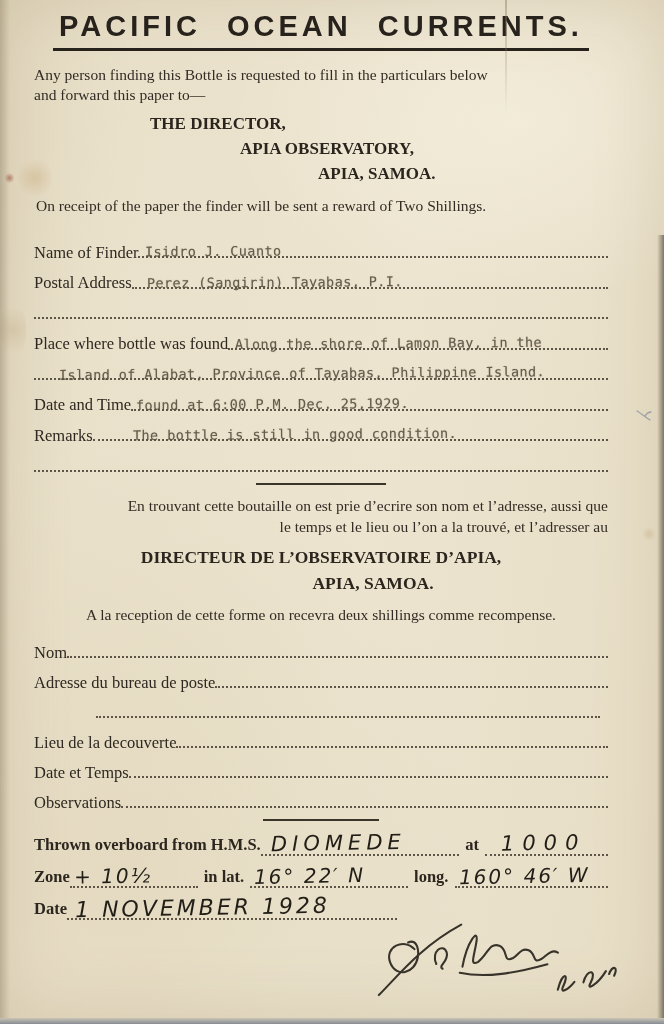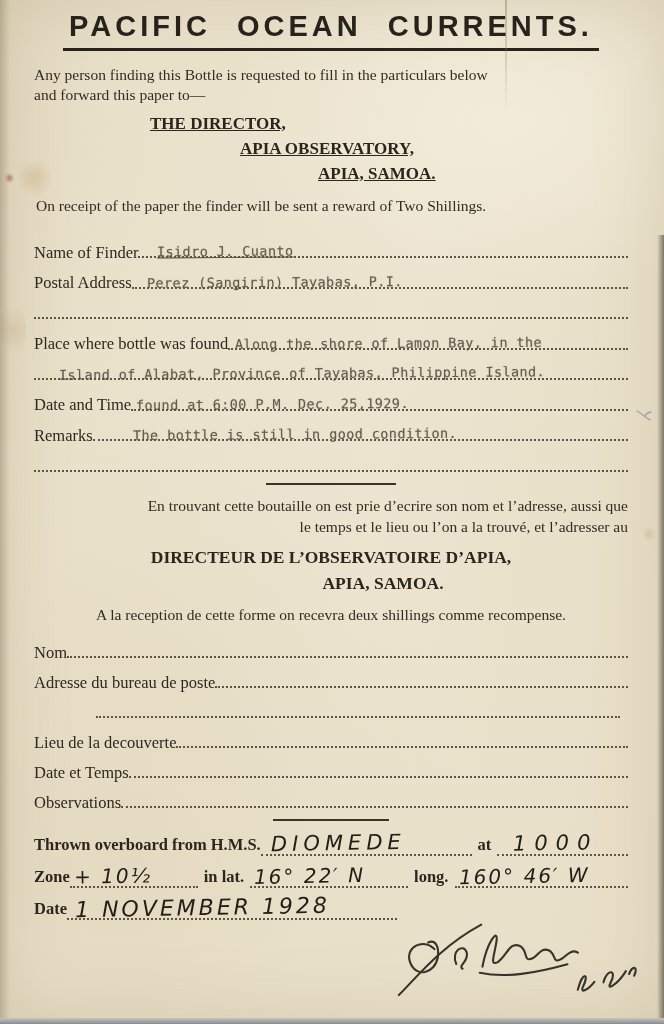--- a/index.html
+++ b/index.html
@@ -9,21 +9,21 @@
     font-family:"Liberation Serif", serif;
   }
   .paper{
     position:absolute;inset:0 0 5px 0;
     background:
       radial-gradient(ellipse 420px 260px at 78% 12%, rgba(255,252,240,0.35), rgba(255,252,240,0) 70%),
       radial-gradient(ellipse 500px 600px at 20% 85%, rgba(205,188,150,0.22), rgba(205,188,150,0) 70%),
       linear-gradient(100deg, #e2d8bf 0%, #eae1cb 18%, #ece4cf 55%, #e7ddc5 100%);
     box-shadow: inset 0 0 70px rgba(150,128,86,0.22);
     box-sizing:border-box;
-    padding:8px 36px 0 34px;
+    padding:8px 56px 0 34px;
     color:#2f2922;
   }
   
   .edge-left{position:absolute;left:0;top:0;bottom:0;width:10px;
     background:linear-gradient(to right, rgba(110,96,70,0.30), rgba(110,96,70,0));pointer-events:none;}
   .edge-right{position:absolute;right:0;top:235px;bottom:0;width:7px;
     background:linear-gradient(to left, rgba(45,40,32,0.55), rgba(45,40,32,0));pointer-events:none;}
   .table-edge{position:absolute;left:0;right:0;bottom:0;height:6px;
     background:linear-gradient(#c9c4b6, #878c92);}
   .stain1{position:absolute;left:5px;top:172px;width:9px;height:12px;border-radius:50%;
@@ -43,21 +43,21 @@
   .title{
     display:inline-block;
     font-family:"Liberation Sans", sans-serif;
     font-size:29px;font-weight:700;letter-spacing:4px;word-spacing:14px;
     color:#27221c;
     padding:0 6px 5px 6px;
     border-bottom:3px solid #27221c;
     white-space:nowrap;
   }
   .intro{ text-align:left; font-size:15.5px; line-height:20px; color:#332c24;}
-  .addressee{margin-top:6px; font-weight:700; font-size:17px; line-height:25px; color:#2b251e;text-decoration:underline;}
+  .addressee{margin-top:6px; font-weight:700; font-size:17px; line-height:25px; color:#2b251e;}
   .addr-1{margin-left:116px;} .addr-2{margin-left:206px;} .addr-3{margin-left:284px;}
   .reward{margin:11px 0 0 2px; font-size:15.5px; color:#332c24;}
 
   
   .form{margin-top:24px;}
   .row{display:flex;align-items:flex-end;height:19px;margin-bottom:11.5px;}
   .form-fr .row{margin-bottom:11px;text-align:center;}
   .flabel{font-size:16.5px;color:#2e2820;white-space:nowrap;position:relative;top:3px;line-height:1;}
   .dots{flex:1;position:relative;border-bottom:2px dotted rgba(62,54,42,0.82);height:100%;}
   .dots.indent{flex:none;margin-left:62px;width:calc(100% - 70px);}
@@ -123,21 +123,21 @@
     <div class="addr-2">APIA OBSERVATORY,</div>
     <div class="addr-3">APIA, SAMOA.</div>
   </div>
 
   <div class="reward">On receipt of the paper the finder will be sent a reward of Two Shillings.</div>
 
   <div class="form form-en" id="form-en">
       <div class="row">
         <span class="flabel">Name of Finder</span>
         <span class="dots">
-          <span class="typed" style="left: 19px; text-decoration: underline;">Isidro J. Cuanto</span>
+          <span class="typed" style="left: 7px;">Isidro J. Cuanto</span>
         </span>
       </div>
       <div class="row">
         <span class="flabel">Postal Address</span>
         <span class="dots">
           <span class="typed" style="left: 15px;">Perez (Sangirin) Tayabas, P.I.</span>
         </span>
       </div>
       <div class="row">
         <span class="dots"></span>

